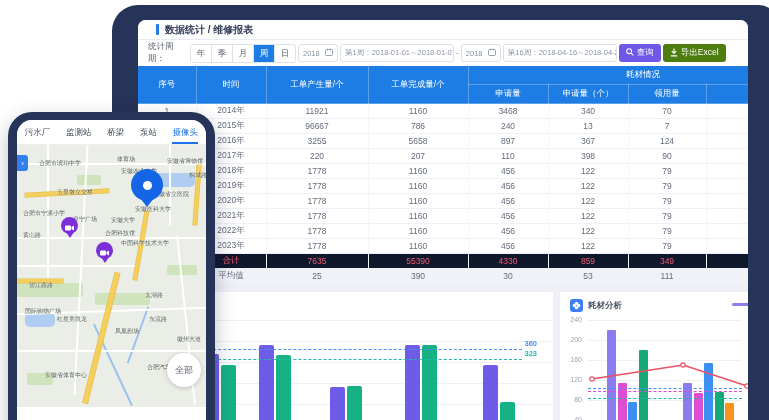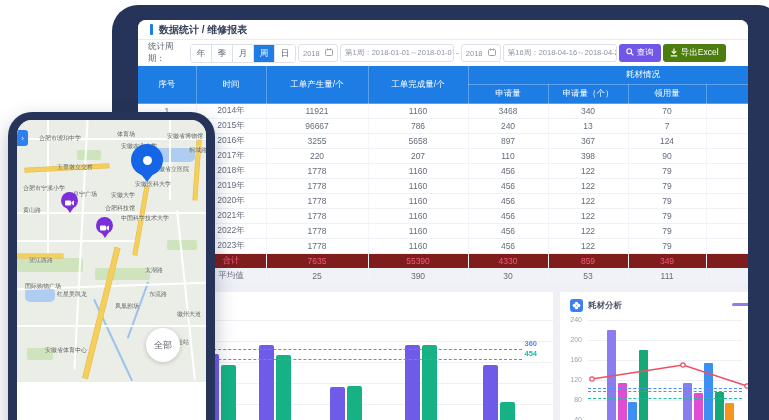--- a/index.html
+++ b/index.html
@@ -3,21 +3,21 @@
 <meta charset="utf-8">
 <style>
   html,body{margin:0;padding:0}
   body{width:769px;height:420px;overflow:hidden;background:#fff;position:relative;
        font-family:"Liberation Sans","DejaVu Sans",sans-serif;}
   
   .desktop-frame{position:absolute;left:112px;top:5px;width:668px;height:470px;
     background:#253458;border-radius:26px 22px 0 0;}
   .panel{position:absolute;left:26px;top:15px;width:610px;height:455px;background:#eef0f6;
     border-radius:8px 8px 0 0;overflow:hidden;}
-  .crumb{height:19px;background:#fff;border-bottom:1px solid #e9ebf2;display:flex;align-items:center;gap:6px;padding-left:12px}
+  .crumb{height:19px;background:#fff;border-bottom:1px solid #e9ebf2;display:flex;align-items:center;gap:6px;padding-left:18px}
   .crumb-bar{width:3px;height:11px;background:#1d7de4;border-radius:1px}
   .crumb-text{font-size:10px;color:#38415c;font-weight:bold}
   .filters{height:26px;background:#fff;display:flex;align-items:center;gap:2px;padding-left:10px;font-size:8.5px;color:#5a6270}
   .flabel{width:40px}
   .seg{display:flex;border:1px solid #dde1e8;border-radius:3px;overflow:hidden;flex:none}
   .seg span{width:20px;height:17px;line-height:17px;text-align:center;border-right:1px solid #dde1e8;background:#fff;color:#5a6270;font-size:8.5px}
   .seg span:last-child{border-right:none}
   .seg span.active{background:#1d7de4;color:#fff}
   .sel,.inp{height:16px;border:1px solid #dde1e8;border-radius:3px;display:flex;align-items:center;
     padding:0 4px;background:#fff;color:#8a93a3;gap:3px;font-size:7.5px;flex:none;white-space:nowrap}
@@ -27,21 +27,21 @@
   .btn{height:18px;border-radius:3px;color:#fff;display:flex;align-items:center;padding:0 7px;gap:3px;font-size:8.5px;flex:none}
   .btn.query{background:#7057e8}
   .btn.excel{background:#4d7c0f}
   
   .table-wrap{width:610px;overflow:hidden;background:#fff}
   table{width:680px;border-collapse:collapse;table-layout:fixed}
   thead th{background:#1d7de4;color:#fff;font-size:8.5px;font-weight:normal;height:16px;
     border-right:1px solid rgba(255,255,255,.28);border-bottom:1px solid rgba(255,255,255,.28)}
   tbody td{background:#fff;font-size:8.5px;color:#646c7c;text-align:center;height:14px;
     border-bottom:1px solid #eef1f6;border-right:1px solid #f3f5f9;padding:0}
-  tr.row-total td{color:#f25b76;background:#7f1d1d}
+  tr.row-total td{color:#f25b76;background:#0f172a}
   tr.row-avg td{background:#f1f2f7}
   
   .charts-row{display:flex;gap:7px;margin-top:8px;height:179px}
   .card{background:#fff;position:relative;overflow:hidden}
   .card.left{width:415px}
   .card.right{width:188px}
   .legend{position:absolute;top:8px;right:14px;display:flex;gap:12px;font-size:8px;color:#9aa2b0;z-index:3}
   .lg-item{display:flex;gap:4px;align-items:center}
   .sw{width:14px;height:3px;border-radius:2px;display:inline-block}
   .plot{position:absolute;left:0;top:0;right:0;bottom:0}
@@ -69,21 +69,21 @@
   .p-tab.active::after{content:"";position:absolute;bottom:0;left:50%;transform:translateX(-50%);width:26px;height:2px;background:#1a73e8}
   .map{position:relative;height:262px;background:#ebeee6;overflow:hidden}
   .park{position:absolute;background:#cfe3bd;border-radius:2px}
   .water{position:absolute;background:#aecdf0;border-radius:5px}
   .river{position:absolute;background:#9cc3ee}
   .yroad{position:absolute;background:#f4cf5c;box-shadow:0 0 0 0.5px #e4ba4e}
   .wroad{position:absolute;background:#fff;opacity:.95}
   .map-label{position:absolute;font-size:6px;color:#59615c;white-space:nowrap;text-shadow:0 0 2px #fff;z-index:2}
   .expander{position:absolute;left:0;top:10px;width:11px;height:16px;background:#2f7ff0;border-radius:0 3px 3px 0;
     color:#fff;font-size:8px;display:flex;align-items:center;justify-content:center;z-index:4}
-  .all-btn{position:absolute;right:26px;top:208px;width:34px;height:34px;border-radius:50%;background:#fff;
+  .all-btn{position:absolute;right:5px;top:208px;width:34px;height:34px;border-radius:50%;background:#fff;
     box-shadow:0 1px 5px rgba(0,0,0,.2);display:flex;align-items:center;justify-content:center;font-size:9px;color:#5f6670;z-index:5}
   .pin-blue{position:absolute;left:114px;top:24px;width:32px;height:44px;z-index:4}
   .pin-blue .head{width:32px;height:32px;background:#1565e6;border-radius:50%;position:relative}
   .pin-blue .head::after{content:"";position:absolute;left:50%;top:50%;width:9px;height:9px;margin:-4.5px 0 0 -4.5px;background:#fff;border-radius:50%}
   .pin-blue .tail{width:0;height:0;border:7px solid transparent;border-top:9px solid #1565e6;margin:-3px auto 0}
   .pin-purple{position:absolute;width:17px;height:24px;z-index:4}
   .pp1{left:44px;top:72px}.pp2{left:79px;top:97px}
   .pin-purple .head{width:17px;height:17px;background:#7c2fd8;border-radius:50%;display:flex;align-items:center;justify-content:center}
   .pin-purple .tail{width:0;height:0;border:4px solid transparent;border-top:6px solid #7c2fd8;margin:-2px auto 0}
 </style>
@@ -313,21 +313,21 @@
             <div class="vbar" style="left: 267px; top: 53px; background: rgb(110, 92, 232);"></div>
             <div class="vbar" style="left: 345px; top: 73.2px; background: rgb(110, 92, 232);"></div>
             <div class="vbar" style="left: 83px; top: 73.2px; background: rgb(22, 178, 133);"></div>
             <div class="vbar" style="left: 138px; top: 62.9px; background: rgb(22, 178, 133);"></div>
             <div class="vbar" style="left: 209px; top: 94.3px; background: rgb(22, 178, 133);"></div>
             <div class="vbar" style="left: 284px; top: 53px; background: rgb(22, 178, 133);"></div>
             <div class="vbar" style="left: 362px; top: 110.2px; background: rgb(22, 178, 133);"></div>
             <div class="dashline" style="top: 57px; border-top-color: rgb(79, 141, 245);"></div>
             <span class="dashlabel" style="top: 47px; color: rgb(79, 141, 245);">360</span>
             <div class="dashline" style="top: 67px; border-top-color: rgb(34, 184, 166);"></div>
-            <span class="dashlabel" style="top: 57px; color: rgb(34, 184, 166);">454</span>
+            <span class="dashlabel" style="top: 57px; color: rgb(34, 184, 166);">323</span>
           </div>
       </div>
       <div class="card right">
         <div class="rhead">
           <span class="ric">
             <svg width="9" height="9" viewBox="0 0 10 10">
                 <circle cx="5" cy="2.6" r="1.9" fill="#fff"></circle>
                 <circle cx="5" cy="7.4" r="1.9" fill="#fff"></circle>
                 <circle cx="2.6" cy="5" r="1.9" fill="#fff"></circle>
                 <circle cx="7.4" cy="5" r="1.9" fill="#fff"></circle>
@@ -368,20 +368,27 @@
             </svg>
           </div>
       </div>
     </div>
 
   </div>
 </div>
 
 <div class="phone">
   <div class="screen">
+    <div class="p-tabs">
+        <div class="p-tab">污水厂</div>
+        <div class="p-tab">监测站</div>
+        <div class="p-tab">桥梁</div>
+        <div class="p-tab">泵站</div>
+        <div class="p-tab active">摄像头</div>
+      </div>
     <div class="map">
 
       <div class="park" style="left:0;top:138px;width:66px;height:14px"></div>
       <div class="park" style="left:78px;top:148px;width:55px;height:12px"></div>
       <div class="park" style="left:150px;top:120px;width:30px;height:10px"></div>
       <div class="park" style="left:10px;top:228px;width:26px;height:12px"></div>
       <div class="park" style="left:60px;top:30px;width:24px;height:10px"></div>
       <div class="water" style="left:120px;top:28px;width:58px;height:14px"></div>
       <div class="water" style="left:8px;top:168px;width:30px;height:14px"></div>
       <div class="river" style="left:95px;top:175px;width:2px;height:90px;transform:rotate(-25deg)"></div>

